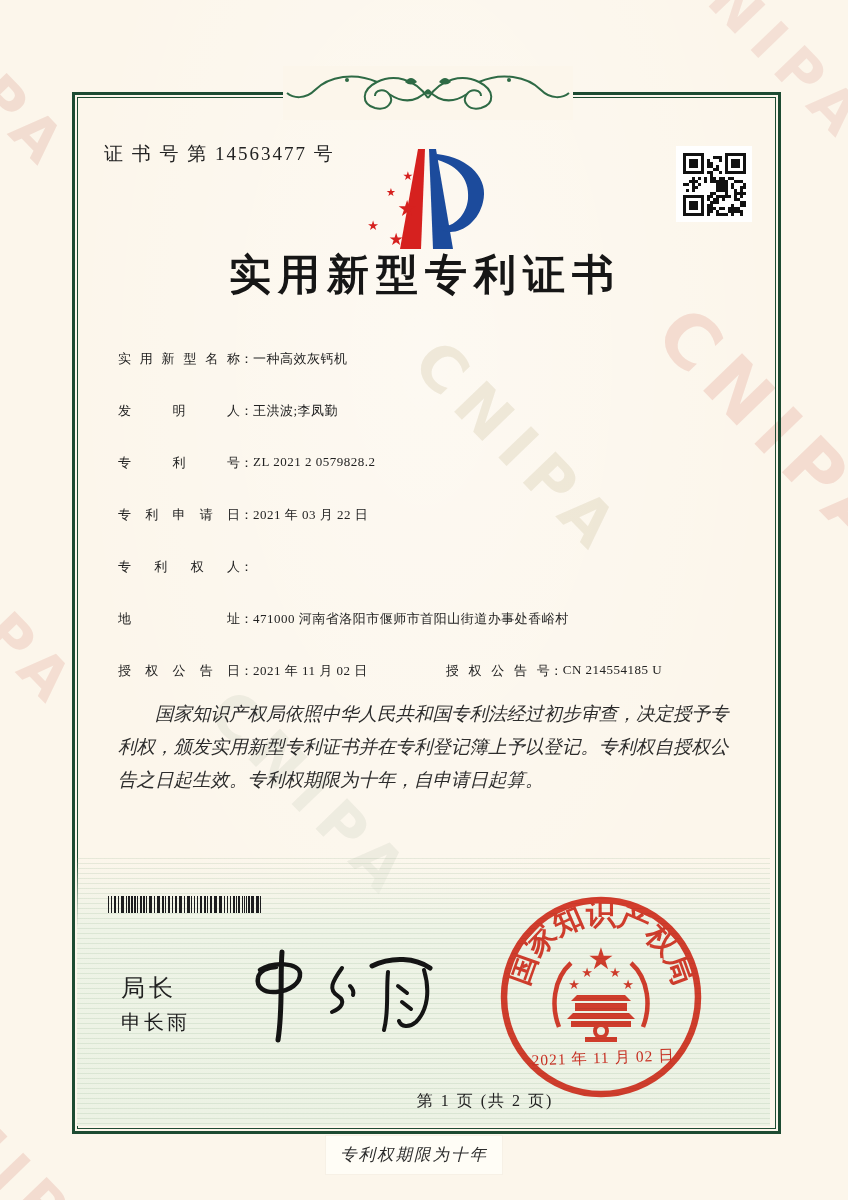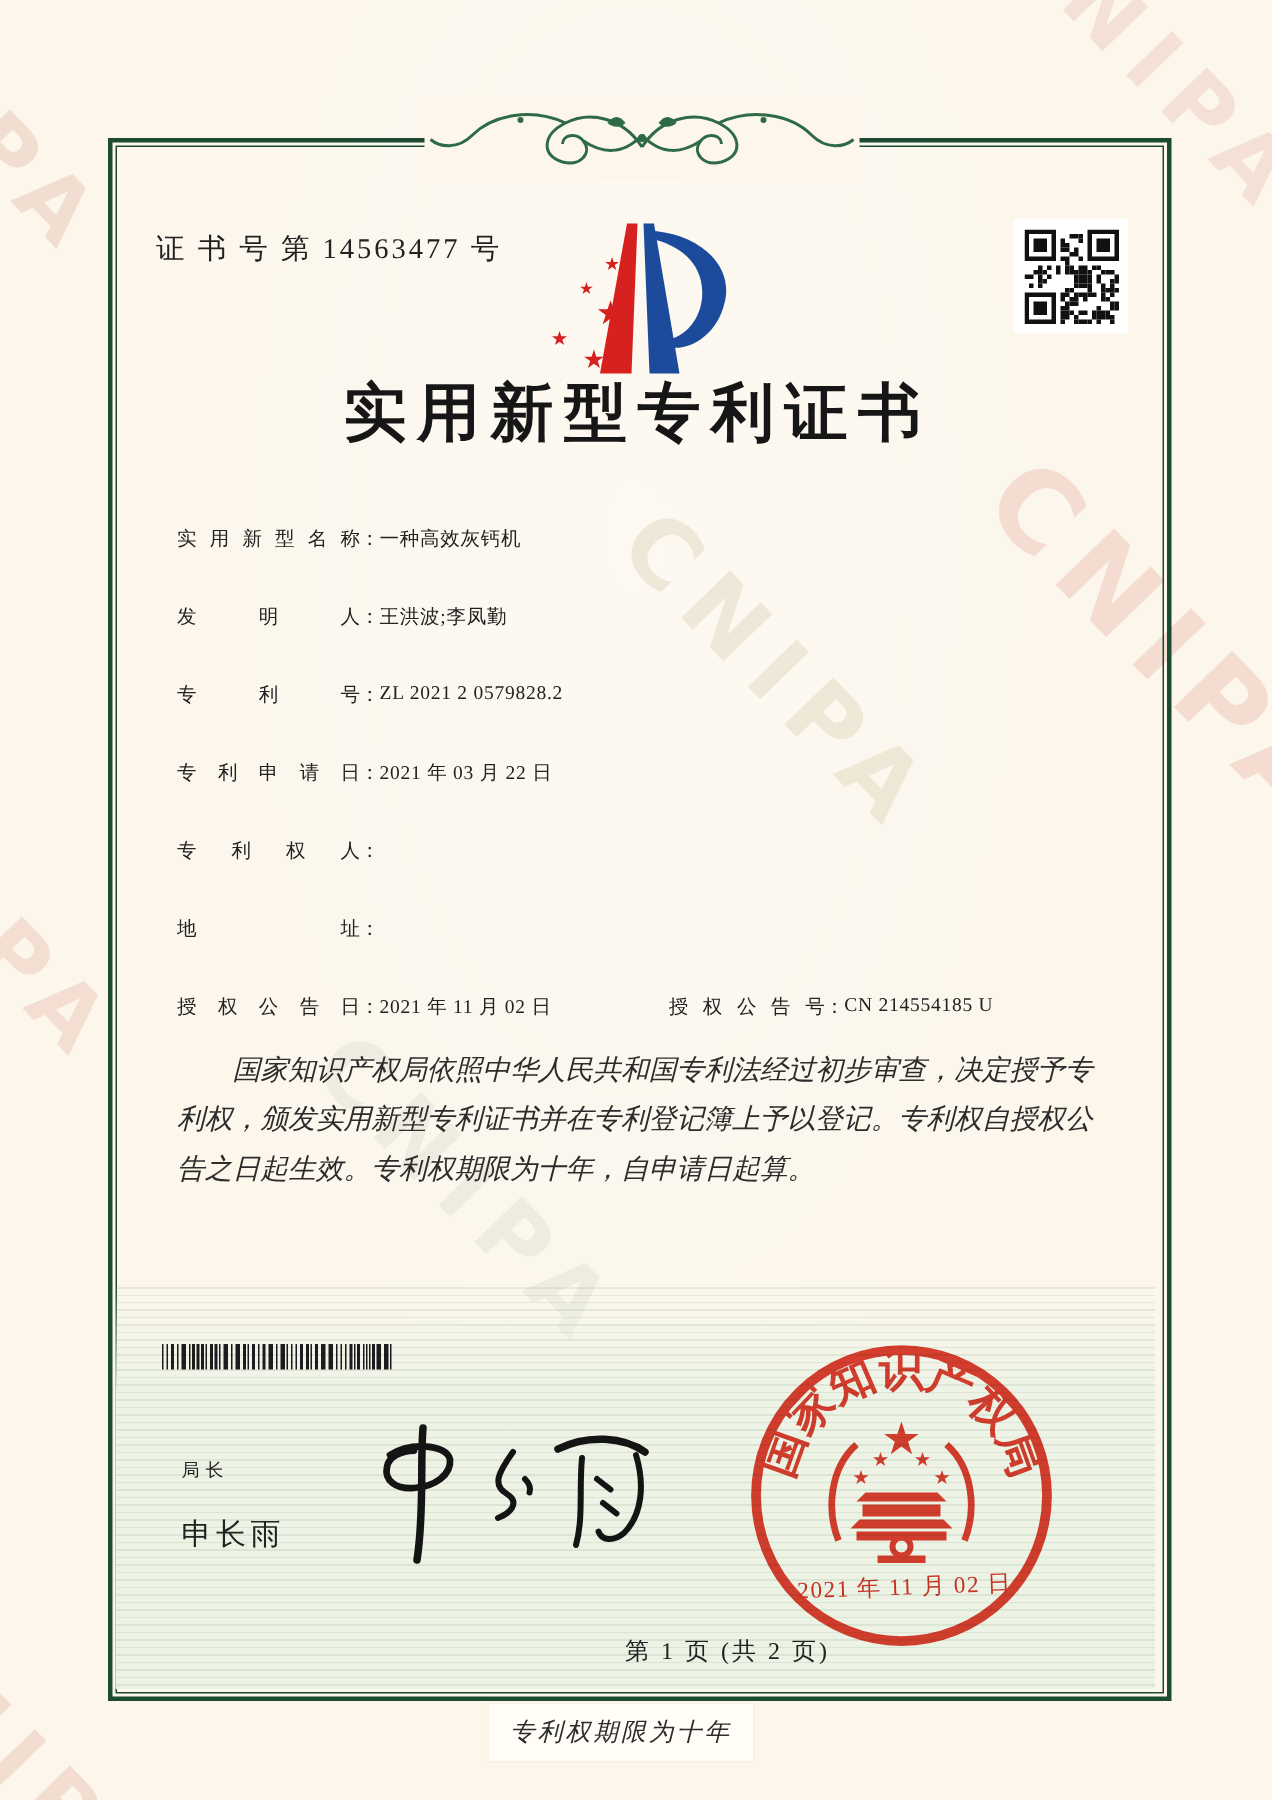--- a/index.html
+++ b/index.html
@@ -38,21 +38,21 @@
     background:#fcf6eb;display:flex;align-items:center;justify-content:center;
   }
   
   .waves{
     position:absolute;left:77px;top:858px;width:693px;height:268px;z-index:2;
     background:
       repeating-linear-gradient(180deg, rgba(120,160,120,0.16) 0 1px, rgba(120,160,120,0) 1px 5px),
       linear-gradient(180deg, rgba(247,247,236,0) 0px, #eef3e6 70px, #ecf2e4 100%);
   }
   
-  .cert-no{position:absolute;left:104px;top:141px;font-size:19px;letter-spacing:2px;z-index:4;margin-top:12px;}
+  .cert-no{position:absolute;left:104px;top:141px;font-size:19px;letter-spacing:2px;z-index:4;}
   .logo{position:absolute;left:352px;top:146px;z-index:4;}
   .qr-box{position:absolute;left:676px;top:146px;width:76px;height:76px;background:#ffffff;z-index:4;
     display:flex;align-items:center;justify-content:center;}
   .title{
     position:absolute;left:72px;top:247px;width:706px;text-align:center;
     font-size:42px;font-weight:bold;letter-spacing:7px;color:#161616;z-index:4;
   }
   
   .fields{position:absolute;left:118px;top:350px;width:600px;font-size:13px;z-index:4;}
   .f-row{height:52px;display:flex;align-items:flex-start;white-space:nowrap;}
@@ -62,21 +62,21 @@
   .f-gap{display:inline-block;width:78px;}
   
   .body-text{
     position:absolute;left:118px;top:698px;width:614px;z-index:4;
     font-size:18.5px;line-height:1.78;color:#2c2c2c;font-style:italic;
   }
   .body-text p{margin:0;text-indent:2em;}
   
   .barcode{position:absolute;left:108px;top:896px;height:17px;z-index:4;font-size:0;white-space:nowrap;}
   .barcode i{display:inline-block;height:17px;background:#1c1c1e;}
-  .signer-title{position:absolute;left:121px;top:972px;font-size:12px;letter-spacing:4px;z-index:4;font-family:Liberation Serif, serif;}
+  .signer-title{position:absolute;left:121px;top:972px;font-size:24px;letter-spacing:4px;z-index:4;font-family:Liberation Serif, serif;}
   .signer-name{position:absolute;left:121px;top:1009px;font-size:20px;letter-spacing:3px;z-index:4;}
   .signature{position:absolute;left:246px;top:944px;z-index:5;}
   .seal{position:absolute;left:498px;top:894px;z-index:6;opacity:0.95;mix-blend-mode:multiply;}
   .page-num{position:absolute;left:72px;top:1091px;width:826px;text-align:center;font-size:16px;letter-spacing:2px;z-index:4;}
   .cont-note{
     position:absolute;left:326px;top:1136px;z-index:4;background:#fffdf6;
     padding:8px 14px;font-size:16.5px;font-style:italic;letter-spacing:2px;color:#2c2c2c;
     box-shadow:0 0 0 1px rgba(0,0,0,0.02);
   }
 </style>
@@ -294,20 +294,21 @@
         <span>：</span>
         <span class="f-value">2021 年 03 月 22 日</span>
     </div>
     <div class="f-row">
       <span class="f-label">专利权人</span>
         <span>：</span>
     </div>
     <div class="f-row">
       <span class="f-label">地址</span>
         <span>：</span>
+        <span class="f-value">471000 河南省洛阳市偃师市首阳山街道办事处香峪村</span>
     </div>
     <div class="f-row">
       <span class="f-label">授权公告日</span>
         <span>：</span>
         <span class="f-value">2021 年 11 月 02 日</span>
       <span class="f-gap"></span>
       <span class="f-label2">授权公告号</span>
         <span>：</span>
         <span class="f-value">CN 214554185 U</span>
     </div>

